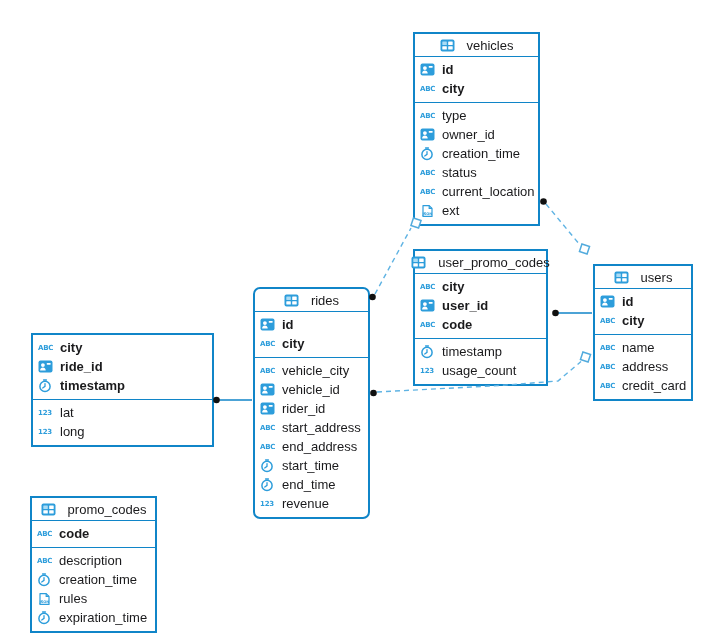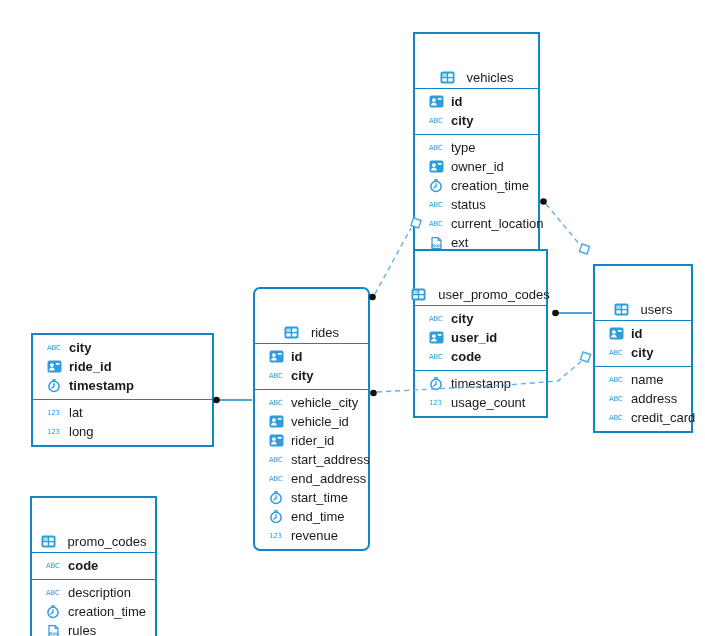--- a/index.html
+++ b/index.html
@@ -8,32 +8,32 @@
     font-family:"Liberation Sans","DejaVu Sans",sans-serif;overflow:hidden;
   }
   #overlay{position:absolute;left:0;top:0;width:705px;height:636px;pointer-events:none;z-index:3;}
   .table-card{
     position:absolute;background:#ffffff;border:2px solid #1085c8;
     box-sizing:border-box;z-index:2;
   }
   .card-header{
     display:flex;align-items:center;justify-content:center;gap:12px;
     height:22px;border-bottom:1.5px solid #1085c8;
-    font-size:13px;color:#1a1a1c;padding:0 4px;white-space:nowrap;margin-top:32px;
+    font-size:13px;color:#1a1a1c;padding:0 4px;white-space:nowrap;
   }
   .section{padding:3px 0 4px 0;}
   .section.keys{border-bottom:1.5px solid #1085c8;}
   .row{
-    display:flex;align-items:center;gap:5px;height:19px;padding:0 14px;
+    display:flex;align-items:center;gap:5px;height:19px;padding:0 5px;
     font-size:13px;color:#1a1a1c;white-space:nowrap;
   }
   .row.key .label{font-weight:700;}
   .label{line-height:19px;}
   .txticon{
-    flex:0 0 17px;width:17px;font-size:7px;font-weight:400;color:#2d9ddb;
+    flex:0 0 17px;width:17px;font-size:7px;font-weight:700;color:#2d9ddb;
     letter-spacing:-0.2px;text-align:left;font-family:"DejaVu Sans",sans-serif;
   }
   .svgicon{flex:0 0 17px;width:17px;height:14px;display:inline-flex;align-items:center;}
   .svgicon svg{display:block;}
   .card-header .svgicon{flex:0 0 15px;width:15px;}
 </style>
 </head>
 <body>
 
 <div id="canvas">

